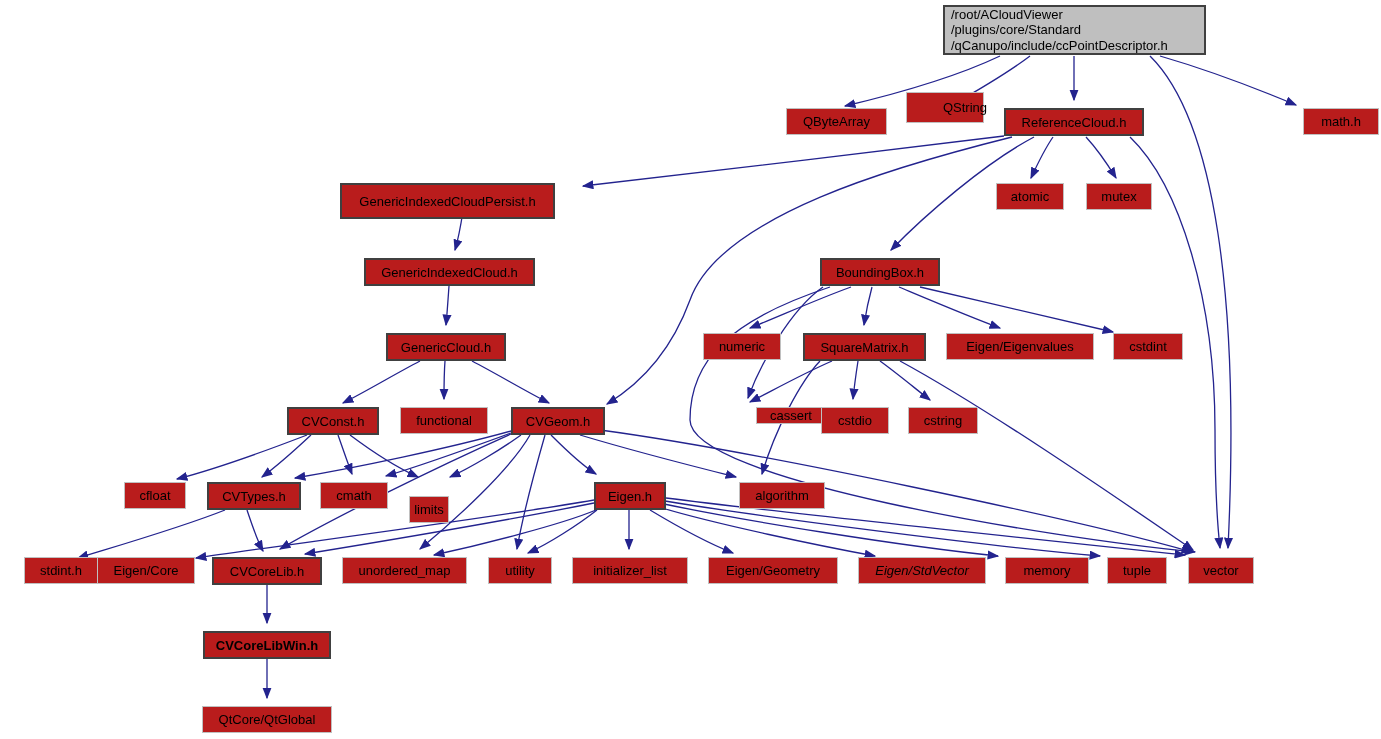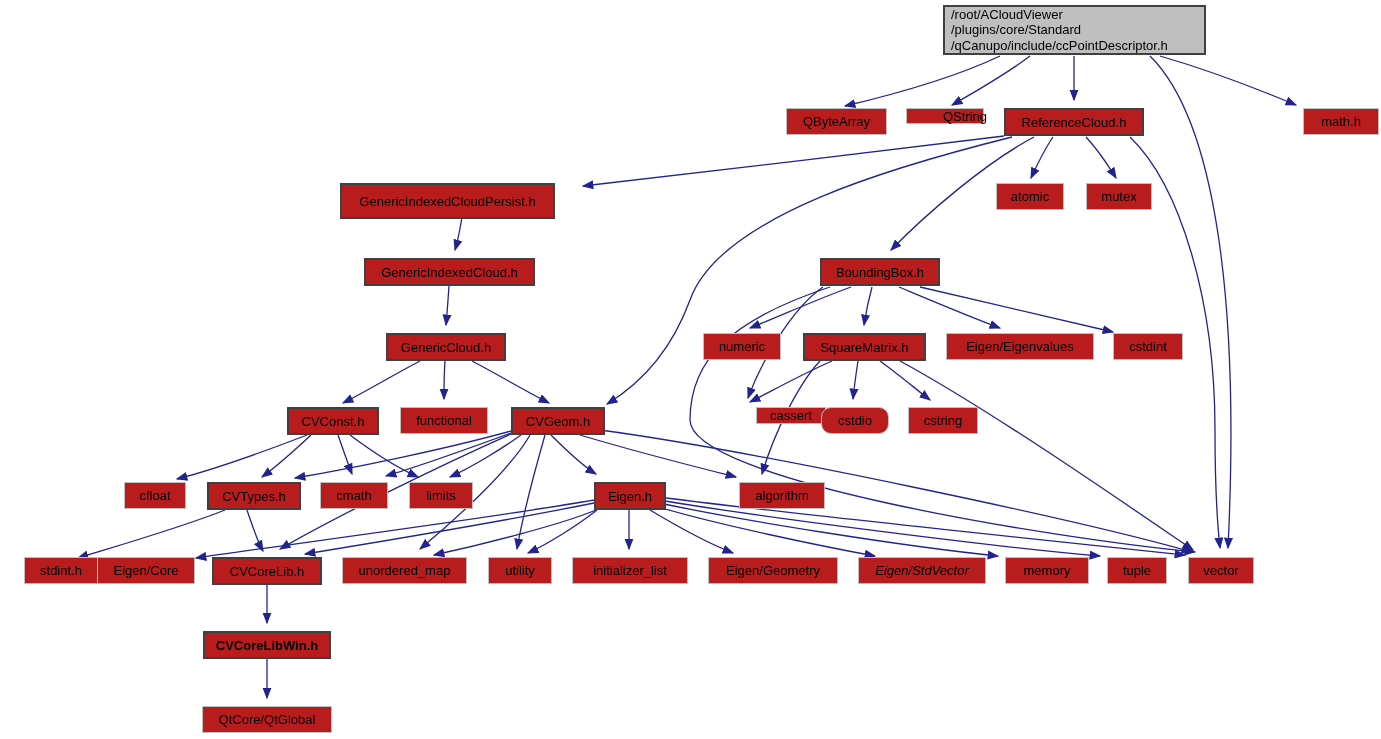--- a/index.html
+++ b/index.html
@@ -118,43 +118,43 @@
         <path d="M 666 498 C 775 512 1090 545 1185 555" fill="none" stroke="#23238e" stroke-width="1.3" marker-end="url(#arrowhead)"></path>
         <path d="M 267 585 C 267 600 267 615 267 623" fill="none" stroke="#23238e" stroke-width="1.3" marker-end="url(#arrowhead)"></path>
         <path d="M 267 659 C 267 675 267 690 267 698" fill="none" stroke="#23238e" stroke-width="1.3" marker-end="url(#arrowhead)"></path>
       </g>
   </svg>
   <div id="nodes-group">
       <div class="node root" style="left: 943px; top: 5px; width: 263px; height: 50px;">/root/ACloudViewer
 /plugins/core/Standard
 /qCanupo/include/ccPointDescriptor.h</div>
       <div class="node" style="left: 786px; top: 108px; width: 101px; height: 27px;">QByteArray</div>
-      <div class="node" style="left: 906px; top: 108px; width: 78px; height: 16px; padding-left: 45px;">QString</div>
+      <div class="node" style="left: 906px; top: 92px; width: 78px; height: 31px; padding-left: 45px;">QString</div>
       <div class="node strong" style="left: 1004px; top: 108px; width: 140px; height: 28px;">ReferenceCloud.h</div>
       <div class="node" style="left: 1303px; top: 108px; width: 76px; height: 27px;">math.h</div>
       <div class="node strong" style="left: 340px; top: 183px; width: 215px; height: 36px;">GenericIndexedCloudPersist.h</div>
       <div class="node" style="left: 996px; top: 183px; width: 68px; height: 27px;">atomic</div>
       <div class="node" style="left: 1086px; top: 183px; width: 66px; height: 27px;">mutex</div>
       <div class="node strong" style="left: 364px; top: 258px; width: 171px; height: 28px;">GenericIndexedCloud.h</div>
       <div class="node strong" style="left: 820px; top: 258px; width: 120px; height: 28px;">BoundingBox.h</div>
       <div class="node strong" style="left: 386px; top: 333px; width: 120px; height: 28px;">GenericCloud.h</div>
       <div class="node" style="left: 703px; top: 333px; width: 78px; height: 27px;">numeric</div>
       <div class="node strong" style="left: 803px; top: 333px; width: 123px; height: 28px;">SquareMatrix.h</div>
       <div class="node" style="left: 946px; top: 333px; width: 148px; height: 27px;">Eigen/Eigenvalues</div>
       <div class="node" style="left: 1113px; top: 333px; width: 70px; height: 27px;">cstdint</div>
       <div class="node strong" style="left: 287px; top: 407px; width: 92px; height: 28px;">CVConst.h</div>
       <div class="node" style="left: 400px; top: 407px; width: 88px; height: 27px;">functional</div>
       <div class="node strong" style="left: 511px; top: 407px; width: 94px; height: 28px;">CVGeom.h</div>
       <div class="node" style="left: 756px; top: 407px; width: 70px; height: 17px;">cassert</div>
-      <div class="node" style="left: 821px; top: 407px; width: 68px; height: 27px; border-radius: 10px;">cstdio</div>
+      <div class="node" style="left: 821px; top: 407px; width: 68px; height: 27px;">cstdio</div>
       <div class="node" style="left: 908px; top: 407px; width: 70px; height: 27px;">cstring</div>
       <div class="node" style="left: 124px; top: 482px; width: 62px; height: 27px;">cfloat</div>
       <div class="node strong" style="left: 207px; top: 482px; width: 94px; height: 28px;">CVTypes.h</div>
       <div class="node" style="left: 320px; top: 482px; width: 68px; height: 27px;">cmath</div>
-      <div class="node" style="left: 409px; top: 482px; width: 64px; height: 27px;">limits</div>
+      <div class="node" style="left: 409px; top: 496px; width: 40px; height: 27px;">limits</div>
       <div class="node strong" style="left: 594px; top: 482px; width: 72px; height: 28px;">Eigen.h</div>
       <div class="node" style="left: 739px; top: 482px; width: 86px; height: 27px;">algorithm</div>
       <div class="node" style="left: 3px; top: 557px; width: 74px; height: 27px; margin-left: 21px;">stdint.h</div>
       <div class="node" style="left: 97px; top: 557px; width: 98px; height: 27px;">Eigen/Core</div>
       <div class="node strong" style="left: 212px; top: 557px; width: 110px; height: 28px;">CVCoreLib.h</div>
       <div class="node" style="left: 342px; top: 557px; width: 125px; height: 27px;">unordered_map</div>
       <div class="node" style="left: 488px; top: 557px; width: 64px; height: 27px;">utility</div>
       <div class="node" style="left: 572px; top: 557px; width: 116px; height: 27px;">initializer_list</div>
       <div class="node" style="left: 708px; top: 557px; width: 130px; height: 27px;">Eigen/Geometry</div>
       <div class="node" style="left: 858px; top: 557px; width: 128px; height: 27px; font-style: italic;">Eigen/StdVector</div>

